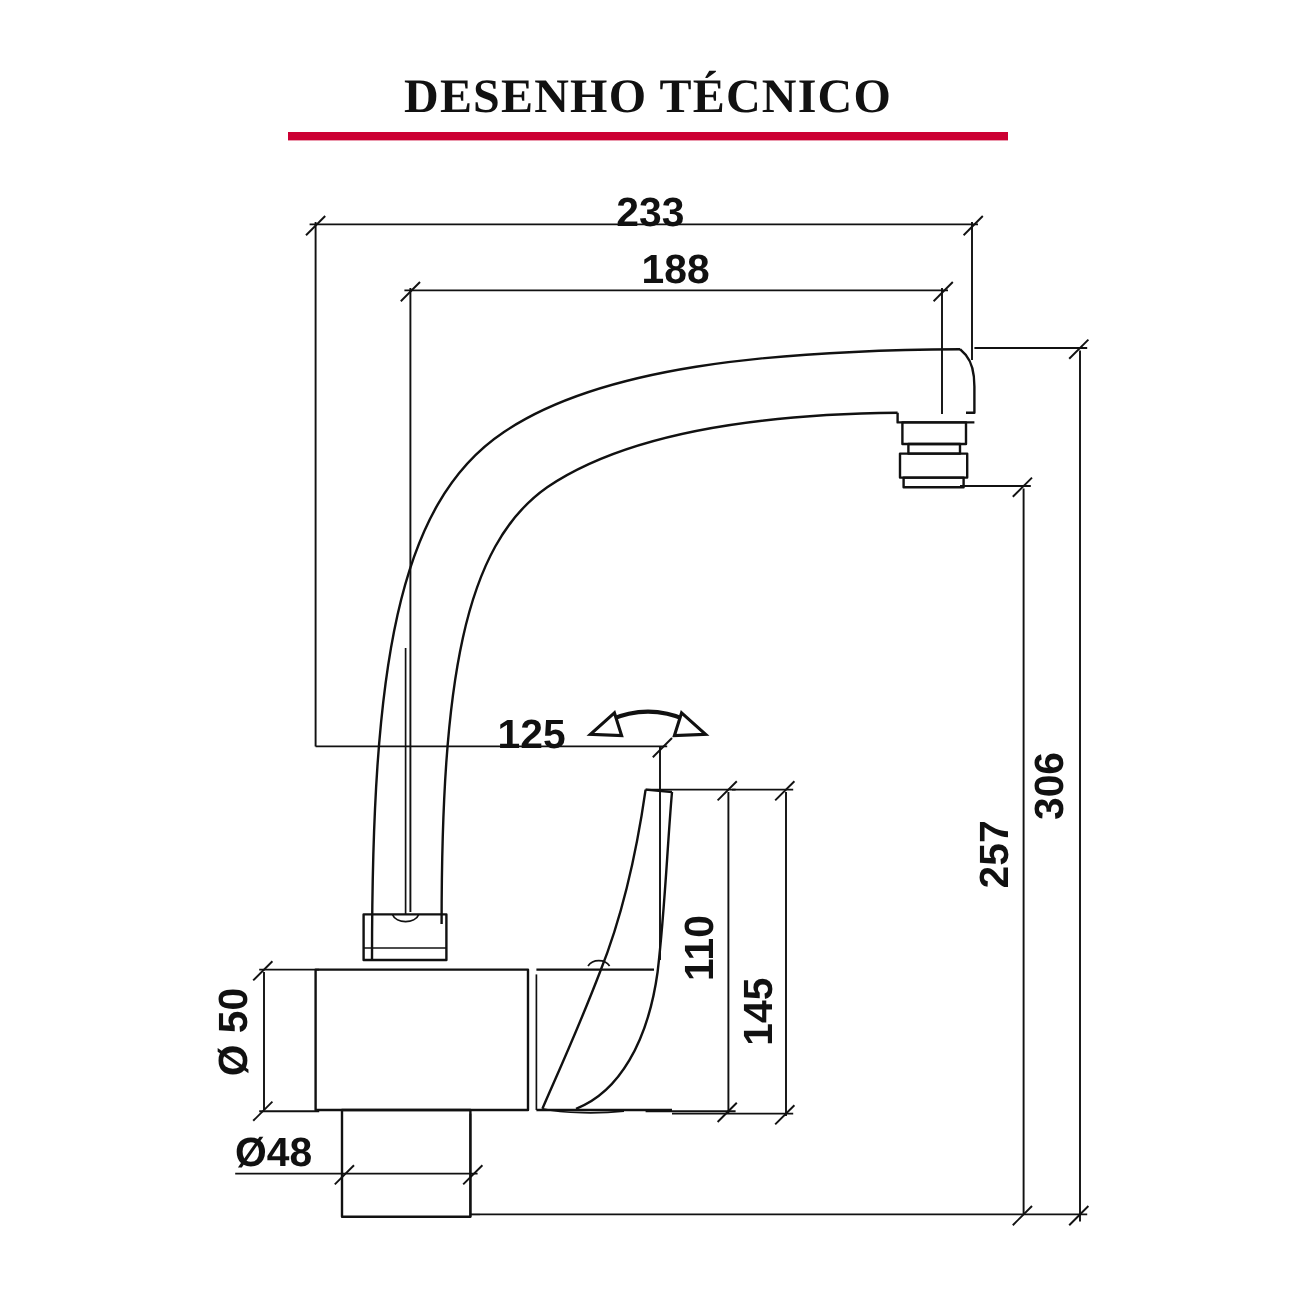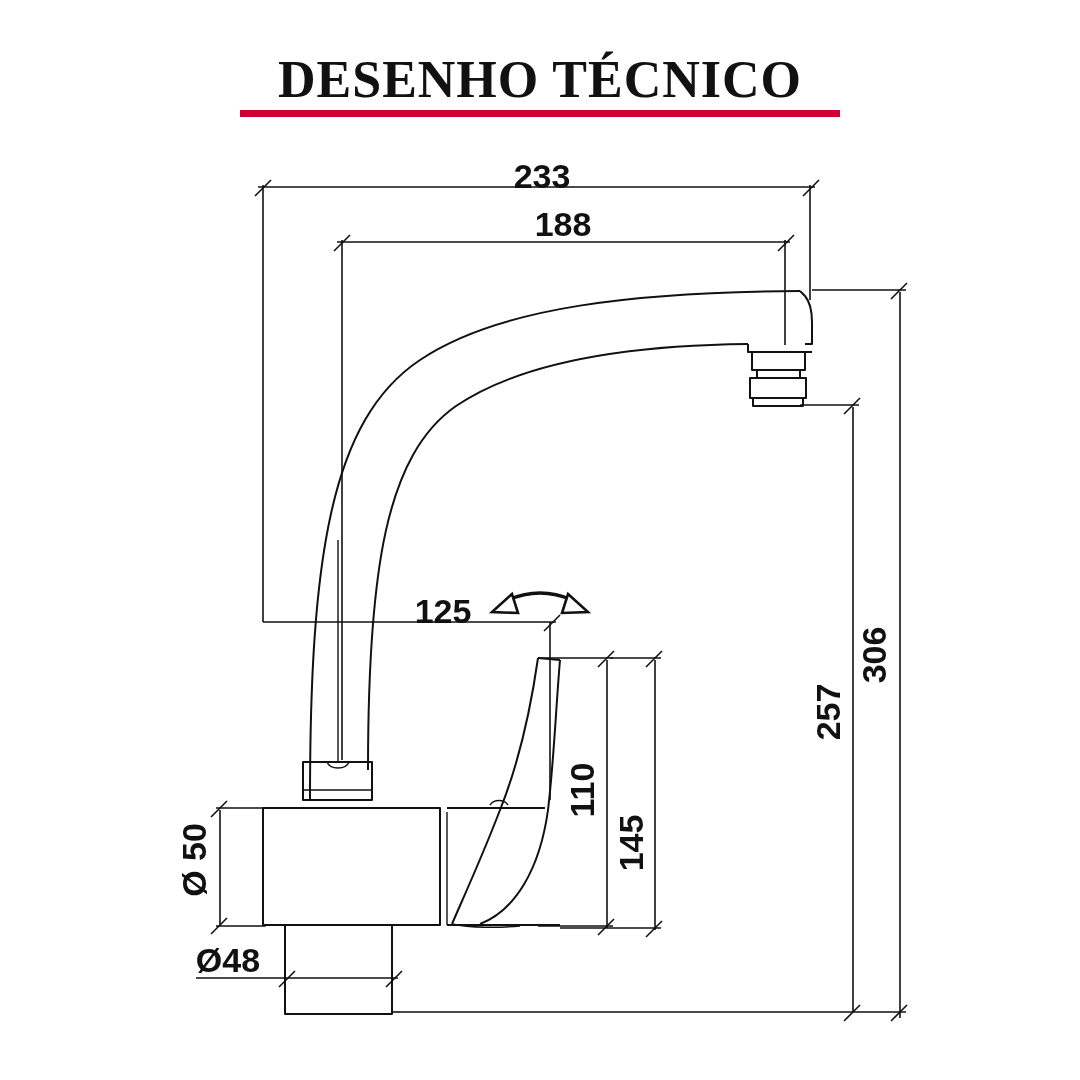--- a/index.html
+++ b/index.html
@@ -17,21 +17,21 @@
   }
   #title-block {
     position: absolute;
     left: 0;
     top: 52px;
     width: 1080px;
     text-align: center;
   }
   #title-text {
     font-family: "Liberation Serif", serif;
-    font-size: 52px;
+    font-size: 40px;
     font-weight: bold;
     color: #111111;
     letter-spacing: 1px;
     line-height: 56px;
     white-space: nowrap;
   }
   #title-rule {
     position: absolute;
     left: 240px;
     top: 110px;

